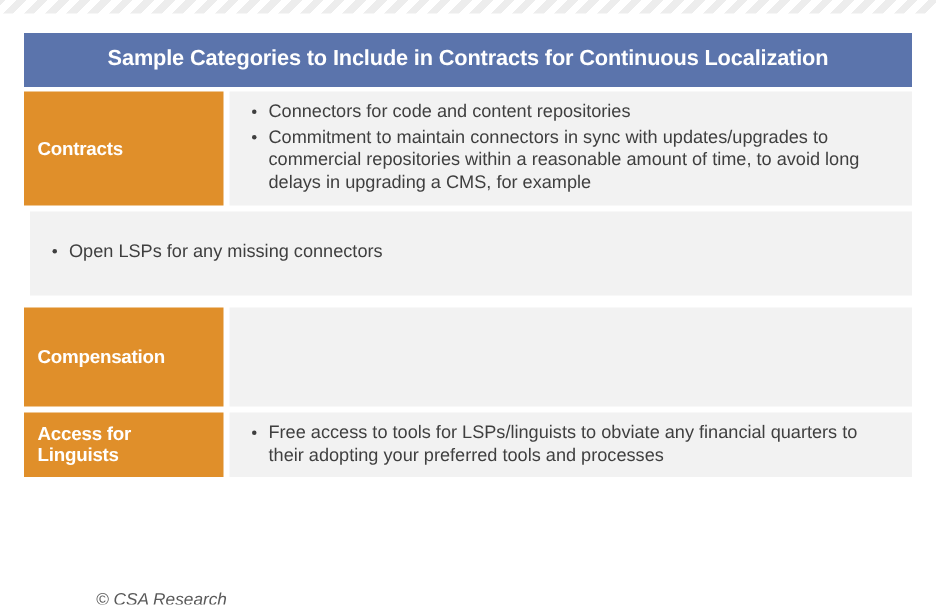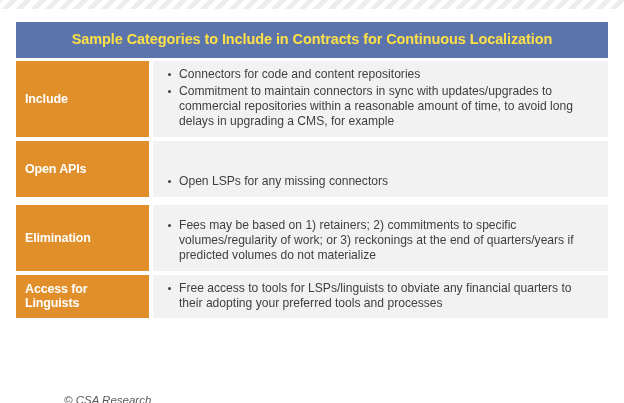--- a/index.html
+++ b/index.html
@@ -35,21 +35,21 @@
   
   .figure {
     position: absolute;
     top: 22px;
     left: 16px;
     width: 592px;
   }
 
   .table-header {
     background: #5b74ac;
-    color: #fde047;
+    color: #ffffff;
     font-size: 14.5px;
     font-weight: bold;
     text-align: center;
     letter-spacing: -0.1px;
     padding: 9px 6px 10px 6px;
     line-height: 1.15;
     box-sizing: border-box;
   }
 
   .rows {
@@ -79,21 +79,21 @@
     box-sizing: border-box;
   }
 
   .body-cell {
     flex: 1 1 auto;
     background: #f2f2f2;
     margin-left: 4px;
     padding: 6px 10px 7px 14px;
     box-sizing: border-box;
     display: flex;
-    align-items: flex-end;
+    align-items: center;
   }
 
   .bullets {
     list-style: none;
     margin: 0;
     padding: 0;
     width: 100%;
   }
   .bullets li {
     position: relative;
@@ -146,46 +146,44 @@
 
 <div class="stripe-band"></div>
 
 <div class="figure">
 
   <div class="table-header">Sample Categories to Include in Contracts for Continuous Localization</div>
 
   <div class="rows">
 
     <div class="row row-strategy">
-      <div class="cat-cell">Include</div>
+      <div class="cat-cell">Contracts</div>
       <div class="body-cell">
         <ul class="bullets">
           <li>Connectors for code and content repositories</li>
           <li>Commitment to maintain connectors in sync with updates/upgrades to commercial repositories within a reasonable amount of time, to avoid long delays in upgrading a CMS, for example</li>
         </ul>
       </div>
     </div>
 
     <div class="row row-openapis">
-      <div class="cat-cell">Open APIs</div>
       <div class="body-cell">
         <ul class="bullets">
           <li>Open LSPs for any missing connectors</li>
         </ul>
       </div>
     </div>
 
     <div class="row row-scalability">
     </div>
 
     <div class="row row-compensation">
-      <div class="cat-cell">Elimination</div>
+      <div class="cat-cell">Compensation</div>
       <div class="body-cell">
         <ul class="bullets">
-          <li>Fees may be based on 1) retainers; 2) commitments to specific volumes/regularity of work; or 3) reckonings at the end of quarters/years if predicted volumes do not materialize</li>
         </ul>
       </div>
     </div>
 
     <div class="row row-access">
       <div class="cat-cell">Access for Linguists</div>
       <div class="body-cell">
         <ul class="bullets">
           <li>Free access to tools for LSPs/linguists to obviate any financial quarters to their adopting your preferred tools and processes</li>
         </ul>

